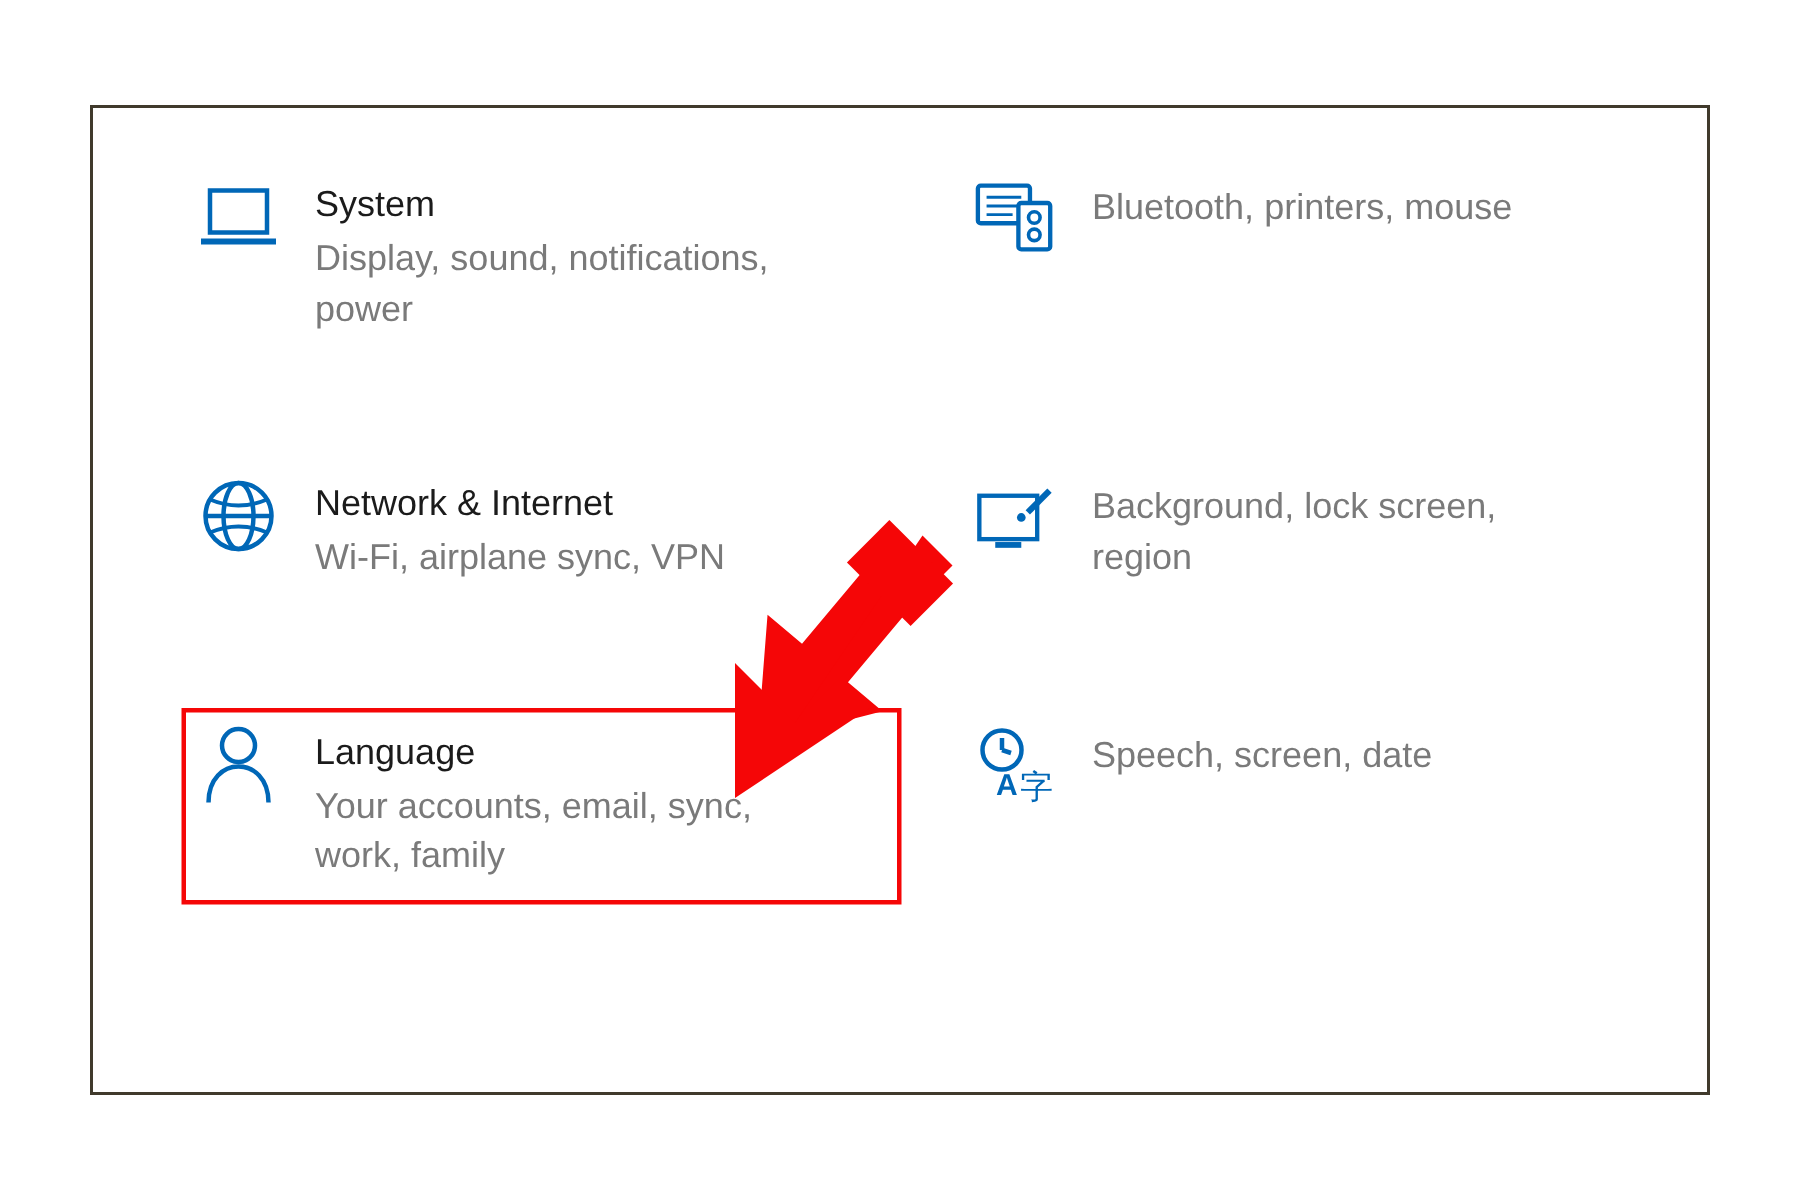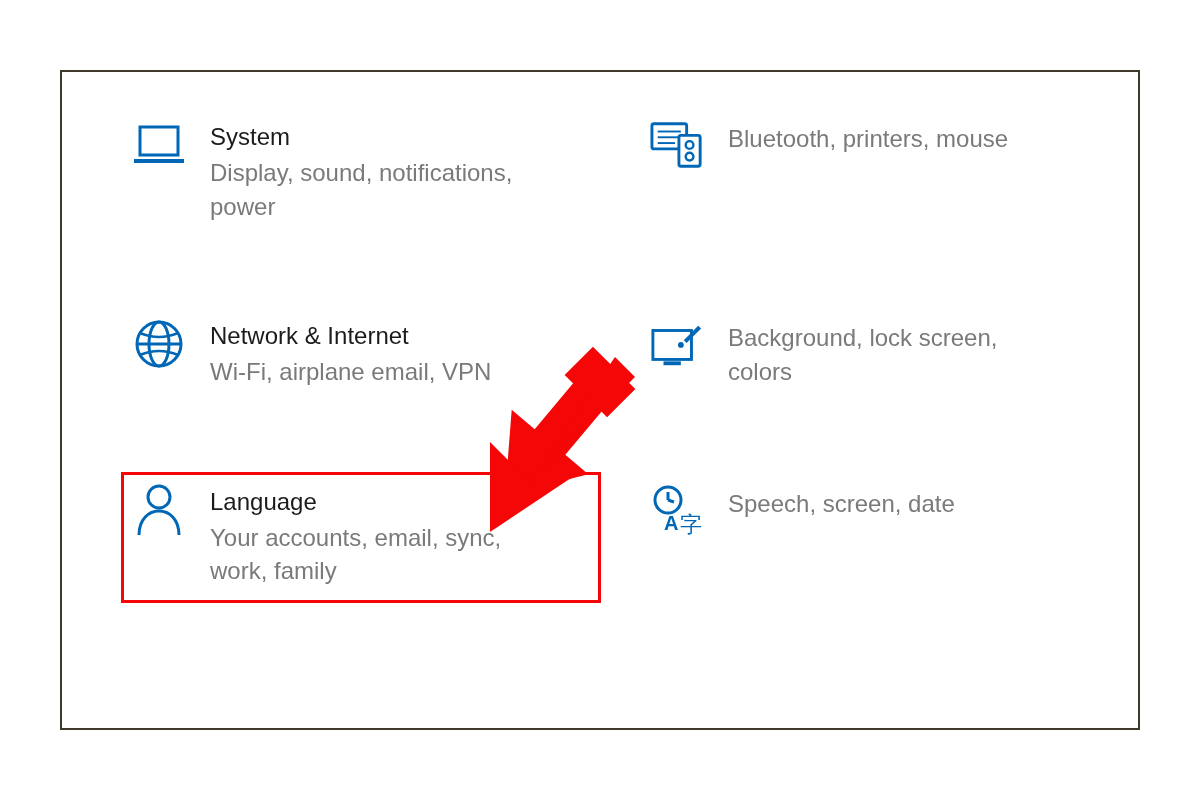--- a/index.html
+++ b/index.html
@@ -109,35 +109,35 @@
         <svg width="50" height="50" viewBox="0 0 50 50">
           <circle cx="25" cy="25" r="22" fill="none" stroke="#0067b7" stroke-width="3"></circle>
           <ellipse cx="25" cy="25" rx="10" ry="22" fill="none" stroke="#0067b7" stroke-width="3"></ellipse>
           <line x1="3" y1="25" x2="47" y2="25" stroke="#0067b7" stroke-width="3"></line>
           <path d="M6 14 Q25 22 44 14" fill="none" stroke="#0067b7" stroke-width="2.5"></path>
           <path d="M6 36 Q25 28 44 36" fill="none" stroke="#0067b7" stroke-width="2.5"></path>
         </svg>
       </span>
       <div class="txt">
         <div class="ttl">Network &amp; Internet</div>
-        <div class="sub">Wi-Fi, airplane email, VPN</div>
+        <div class="sub">Wi-Fi, airplane sync, VPN</div>
       </div>
     </div>
 
     <div class="tile">
       <span class="ico">
         <svg width="56" height="48" viewBox="0 0 56 48">
           <rect x="3" y="10" width="40" height="30" fill="none" stroke="#0067b7" stroke-width="3"></rect>
           <rect x="14" y="42" width="18" height="4" fill="#0067b7"></rect>
           <path d="M35 20 L50 5 L53 8 L38 23 Z" fill="#0067b7"></path>
           <circle cx="32" cy="25" r="3" fill="#0067b7"></circle>
         </svg>
       </span>
       <div class="txt">
-        <div class="sub">Background, lock screen, colors</div>
+        <div class="sub">Background, lock screen, region</div>
       </div>
     </div>
 
     <div class="tile highlight">
       <span class="ico">
         <svg width="48" height="54" viewBox="0 0 48 54">
           <circle cx="24" cy="14" r="11" fill="none" stroke="#0067b7" stroke-width="3"></circle>
           <path d="M4 52 C4 36 14 28 24 28 C34 28 44 36 44 52" fill="none" stroke="#0067b7" stroke-width="3"></path>
         </svg>
       </span>

